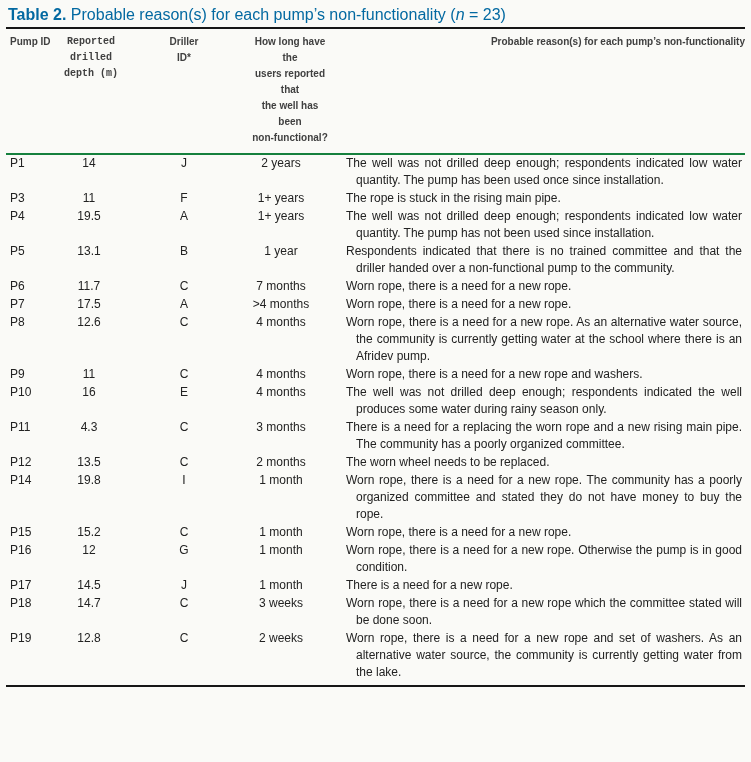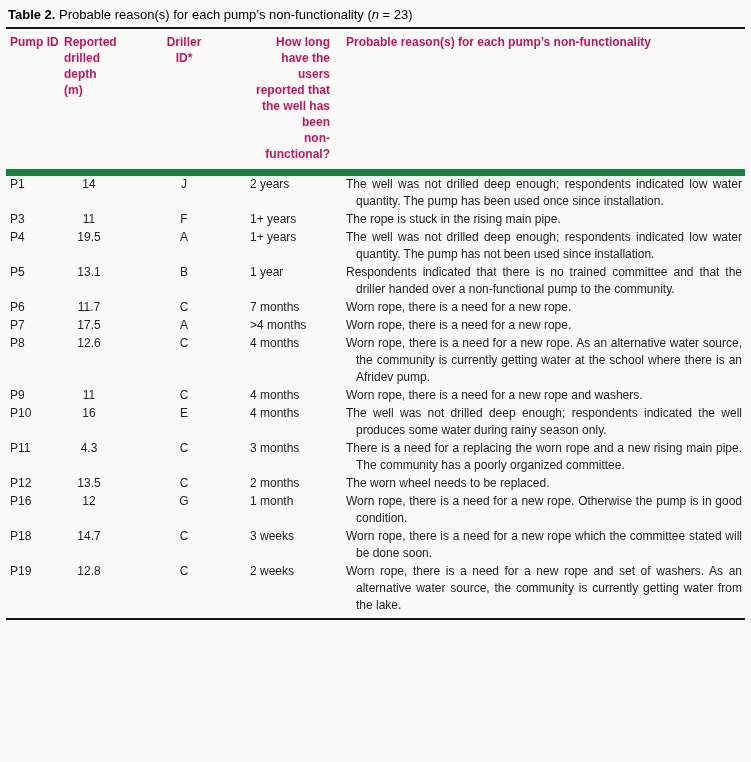--- a/index.html
+++ b/index.html
@@ -13,68 +13,68 @@
     color: #1e1e1e;
   }
   .page {
     box-sizing: border-box;
     width: 751px;
     height: 762px;
     padding: 5px 6px 0 6px;
   }
   
   .caption {
-    font-size: 13px;
+    font-size: 16px;
     line-height: 15px;
     padding: 2px 2px 5px 2px;
-    color: #000000;
+    color: #0369a1;
   }
   .caption .b { font-weight: bold; }
   .caption .i { font-style: italic; }
   
   table.pump-table {
     width: 739px;
     border-collapse: collapse;
     table-layout: fixed;
     border-top: 2px solid #161616;
     border-bottom: 2px solid #161616;
   }
   col.c1 { width: 58px; }
   col.c2 { width: 54px; }
   col.c3 { width: 132px; }
   col.c4 { width: 90px; }
   col.c5 { width: 405px; }
   thead th {
-    font-size: 12px;
+    font-size: 10px;
     font-weight: bold;
     line-height: 16px;
     vertical-align: top;
     padding: 5px 0 7px 0;
     white-space: pre-line;
-    border-bottom: 7px solid #15803d;
-    color: #be185d;
+    border-bottom: 2px solid #15803d;
+    color: #404040;
   }
   th.h-pump   { text-align: left; padding-left: 4px; }
-  th.h-depth  { text-align: left; }
+  th.h-depth  { text-align: center; font-family: Liberation Mono, monospace; }
   th.h-driller{ text-align: center; margin-top: 16px; }
-  th.h-duration { text-align: right; padding-right: 10px; }
-  th.h-reason { text-align: left; padding-left: 6px; }
+  th.h-duration { text-align: center; padding-right: 10px; }
+  th.h-reason { text-align: right; padding-left: 6px; }
   tbody td {
     font-size: 12px;
     line-height: 17px;
     vertical-align: top;
     padding: 0 0 1px 0;
     color: #222;
   }
   tbody tr:first-child td { }
   tbody tr:last-child td  { padding-bottom: 4px; }
   td.c-pump    { text-align: left; padding-left: 4px; }
   td.c-depth   { text-align: center; padding-right: 4px; }
   td.c-driller { text-align: center; }
-  td.c-duration{ padding-right: 28px; }
+  td.c-duration{ text-align: center; padding-right: 28px; }
   td.c-reason  {
     text-align: justify;
     padding-left: 16px;
     text-indent: -10px;
     padding-right: 3px;
   }
 </style>
 </head>
 <body>
 
@@ -177,27 +177,48 @@
           <td class="c-reason">There is a need for a replacing the worn rope and a new rising main pipe. The community has a poorly organized committee.</td>
         </tr>
         <tr>
           <td class="c-pump">P12</td>
           <td class="c-depth">13.5</td>
           <td class="c-driller">C</td>
           <td class="c-duration">2 months</td>
           <td class="c-reason">The worn wheel needs to be replaced.</td>
         </tr>
         <tr>
+          <td class="c-pump">P14</td>
+          <td class="c-depth">19.8</td>
+          <td class="c-driller">I</td>
+          <td class="c-duration">1 month</td>
+          <td class="c-reason">Worn rope, there is a need for a new rope. The community has a poorly organized committee and stated they do not have money to buy the rope.</td>
+        </tr>
+        <tr>
+          <td class="c-pump">P15</td>
+          <td class="c-depth">15.2</td>
+          <td class="c-driller">C</td>
+          <td class="c-duration">1 month</td>
+          <td class="c-reason">Worn rope, there is a need for a new rope.</td>
+        </tr>
+        <tr>
           <td class="c-pump">P16</td>
           <td class="c-depth">12</td>
           <td class="c-driller">G</td>
           <td class="c-duration">1 month</td>
           <td class="c-reason">Worn rope, there is a need for a new rope. Otherwise the pump is in good condition.</td>
         </tr>
         <tr>
+          <td class="c-pump">P17</td>
+          <td class="c-depth">14.5</td>
+          <td class="c-driller">J</td>
+          <td class="c-duration">1 month</td>
+          <td class="c-reason">There is a need for a new rope.</td>
+        </tr>
+        <tr>
           <td class="c-pump">P18</td>
           <td class="c-depth">14.7</td>
           <td class="c-driller">C</td>
           <td class="c-duration">3 weeks</td>
           <td class="c-reason">Worn rope, there is a need for a new rope which the committee stated will be done soon.</td>
         </tr>
         <tr>
           <td class="c-pump">P19</td>
           <td class="c-depth">12.8</td>
           <td class="c-driller">C</td>

